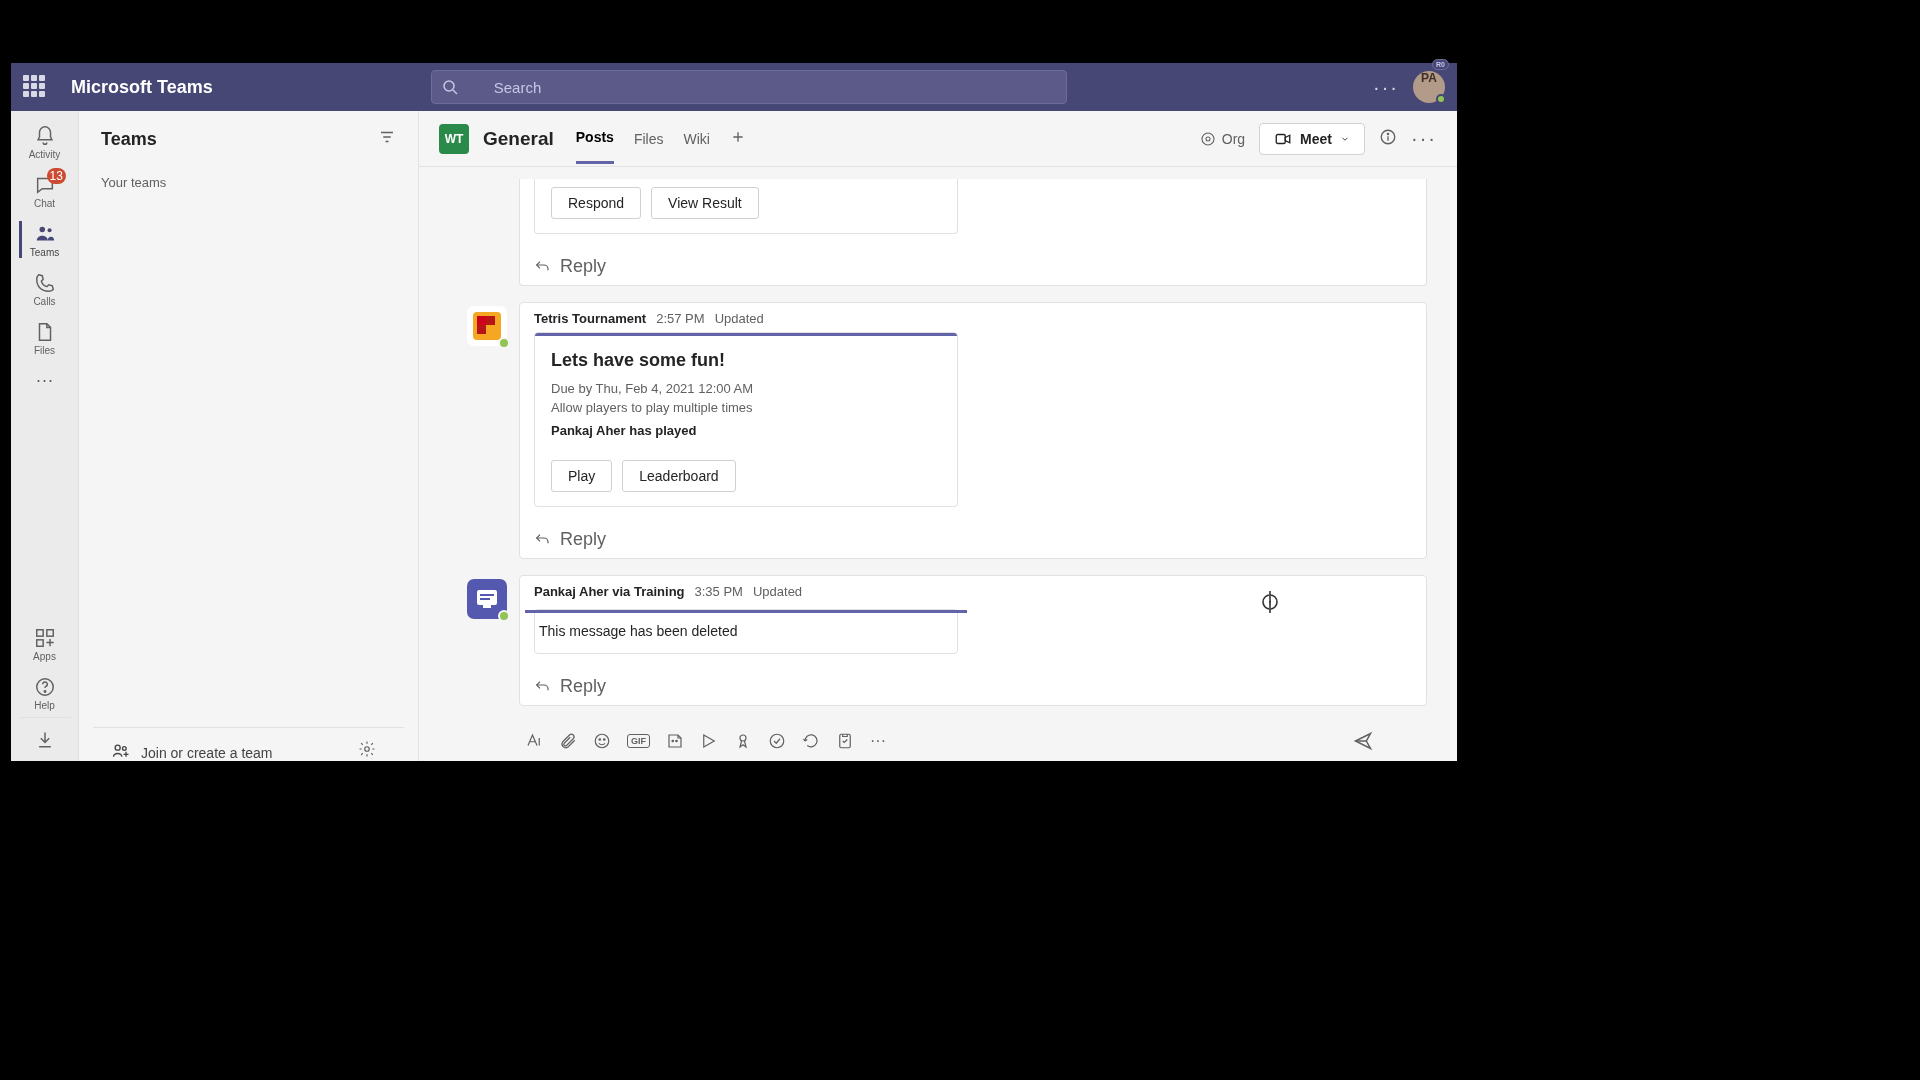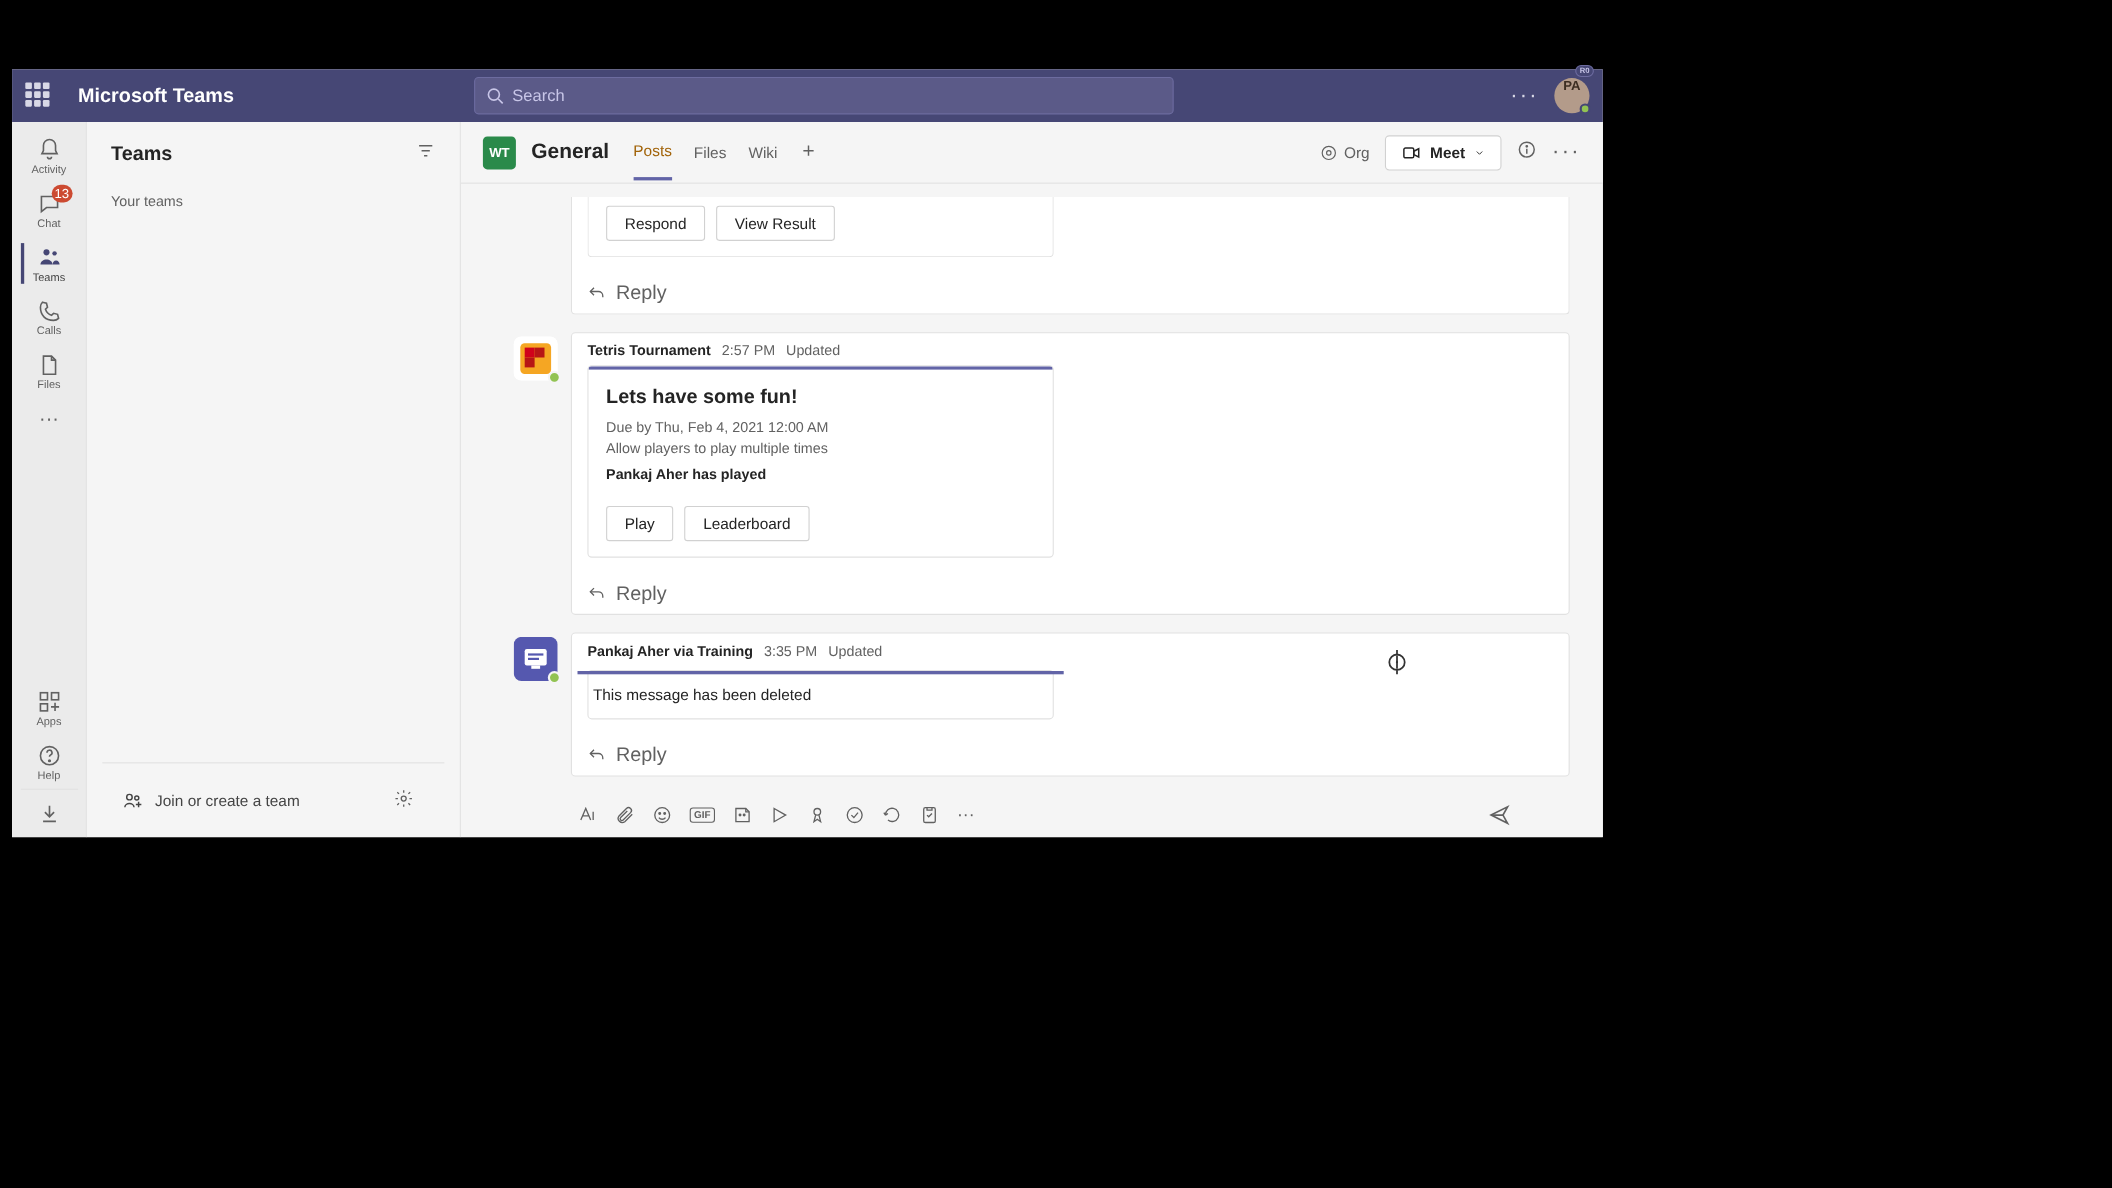--- a/index.html
+++ b/index.html
@@ -5,21 +5,21 @@
   * { box-sizing: border-box; margin: 0; padding: 0; font-family: "Segoe UI", -apple-system, sans-serif; }
   body { background: #000; width: 1920px; height: 1080px; overflow: hidden; }
   .viewport { position: absolute; left: 11px; top: 63px; width: 1446px; height: 698px; background: #f5f5f5; display: flex; flex-direction: column; }
   
   .topbar { height: 48px; background: #464775; display: flex; align-items: center; padding: 0 12px; }
   .waffle { width: 24px; height: 24px; margin: 0 14px 0 0; display: grid; grid-template-columns: repeat(3,6px); grid-template-rows: repeat(3,6px); gap: 2px; cursor: pointer; }
   .waffle span { background: #d8d8e6; border-radius: 1px; }
   .brand { color: #fff; font-weight: 700; font-size: 18px; margin-left: 10px; }
   .search { flex: 0 0 auto; margin-left: 218px; width: 636px; height: 34px; background: #5b5a88; border: 1px solid #6d6ca0; border-radius: 4px; display: flex; align-items: center; padding: 0 10px; color: #c8c6e8; }
   .search svg { margin-right: 8px; }
-  .search input { background: transparent; border: none; outline: none; color: #f9a8d4; font-size: 15px; flex: 1; }
+  .search input { background: transparent; border: none; outline: none; color: #f9a8d4; font-size: 15px; flex: 1; margin-left: 28px; }
   .search input::placeholder { color: #c8c6e8; }
   .topbar-right { margin-left: auto; display: flex; align-items: center; gap: 14px; color: #d8d8e6; }
   .dots { font-size: 20px; letter-spacing: 2px; cursor: pointer; }
   .avatar { width: 32px; height: 32px; border-radius: 50%; background: #b39b8a; color: #3d2e22; display: flex; align-items: flex-start; justify-content: center; font-size: 12px; font-weight: 600; position: relative; }
   .avatar .presence { position: absolute; right: -1px; bottom: -1px; width: 10px; height: 10px; border-radius: 50%; background: #92c353; border: 2px solid #464775; }
   .ro-badge { position: absolute; right: -4px; top: -12px; font-size: 7px; background: #464775; color: #c8c6e8; padding: 1px 3px; border-radius: 6px; border: 1px solid #6d6ca0; }
   
   .body { flex: 1; display: flex; background: #f0f0f0; }
   
   .rail { width: 68px; background: #ebebeb; border-right: 1px solid #e1e1e1; display: flex; flex-direction: column; align-items: center; padding-top: 6px; }
@@ -29,31 +29,31 @@
   .rail-item .label { font-size: 10px; margin-top: 2px; }
   .rail-item .badge { position: absolute; left: 28px; top: 2px; min-width: 16px; height: 16px; border-radius: 8px; background: #cc4a31; color: #fff; font-size: 12px; display: flex; align-items: center; justify-content: center; padding: 0 3px; }
   .rail-spacer { flex: 1; }
   .rail-download { width: 52px; height: 44px; display: flex; align-items: center; justify-content: center; border-top: 1px solid #e1e1e1; cursor: pointer; color: #616161; }
   
   .sidepanel { width: 340px; background: #f5f5f5; border-right: 1px solid #e1e1e1; display: flex; flex-direction: column; position: relative; }
   .sidepanel-header { height: 56px; display: flex; align-items: center; padding: 0 22px; }
   .sidepanel-header h1 { font-size: 18px; font-weight: 700; color: #242424; }
   .filter-icon { margin-left: auto; color: #616161; cursor: pointer; }
   .sidepanel-sub { padding: 8px 22px; color: #616161; font-size: 13px; }
-  .sidepanel-bottom { position: absolute; bottom: 0; left: 0; right: 0; height: 68px; border-top: 1px solid #e1e1e1; display: flex; align-items: center; padding: 0 18px; color: #444; font-size: 14px; margin: 0 14px; }
+  .sidepanel-bottom { position: absolute; bottom: 0; left: 0; right: 0; height: 34px; border-top: 1px solid #e1e1e1; display: flex; align-items: flex-end; padding: 0 18px; color: #444; font-size: 14px; margin: 0 14px; }
   .sidepanel-bottom svg { margin-right: 10px; }
   .sidepanel-bottom .gear { margin-left: auto; color: #616161; cursor: pointer; }
   
   .channel { flex: 1; background: #f5f5f5; display: flex; flex-direction: column; position: relative; }
   .channel-header { height: 56px; border-bottom: 1px solid #e1e1e1; display: flex; align-items: center; padding: 0 20px; background: #f5f5f5; }
   .team-avatar { width: 30px; height: 30px; border-radius: 4px; background: #2a8a4a; color: #fff; display: flex; align-items: center; justify-content: center; font-size: 12px; font-weight: 600; margin-right: 14px; }
   .channel-title { font-size: 19px; font-weight: 700; color: #242424; margin-right: 18px; }
   .tabs { display: flex; align-items: center; gap: 20px; font-size: 14px; color: #616161; margin-left: 4px; }
   .tab { cursor: pointer; padding-bottom: 16px; margin-top: 16px; }
-  .tab.active { color: #a16207; font-weight: 400; border-bottom: 3px solid #6264a7; }
+  .tab.active { color: #000000; font-weight: 700; border-bottom: 3px solid #6264a7; }
   .add-tab { cursor: pointer; color: #616161; }
   .channel-actions { margin-left: auto; display: flex; align-items: center; gap: 14px; color: #616161; }
   .org-btn { display: flex; align-items: center; gap: 6px; cursor: pointer; font-size: 14px; }
   .meet-btn { height: 32px; border: 1px solid #d1d1d1; border-radius: 4px; padding: 0 14px; display: flex; align-items: center; gap: 8px; font-size: 14px; font-weight: 600; color: #242424; background: #fff; cursor: pointer; }
   .icon-btn { cursor: pointer; }
   
   .conversation { flex: 1; overflow-y: auto; padding: 0 30px 0 48px; }
   .message-block { display: flex; margin: 12px 0 0; }
   .msg-avatar { width: 40px; height: 40px; border-radius: 7px; margin-right: 12px; flex-shrink: 0; position: relative; margin-top: 4px; }
   .msg-avatar .presence { position: absolute; right: -3px; bottom: -3px; width: 12px; height: 12px; border-radius: 50%; background: #92c353; border: 2px solid #f5f5f5; }

